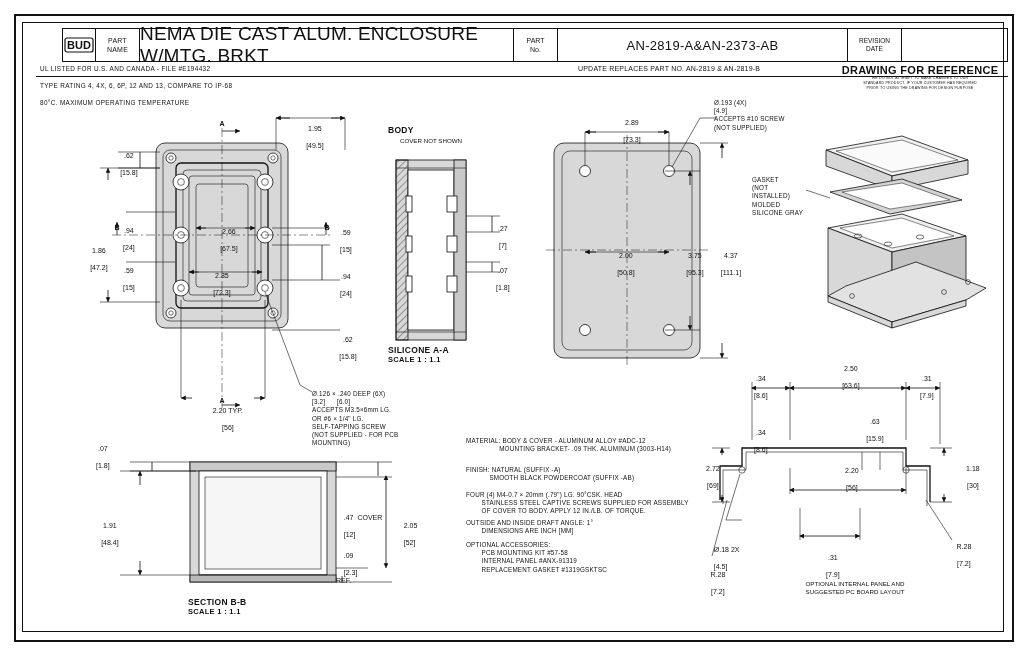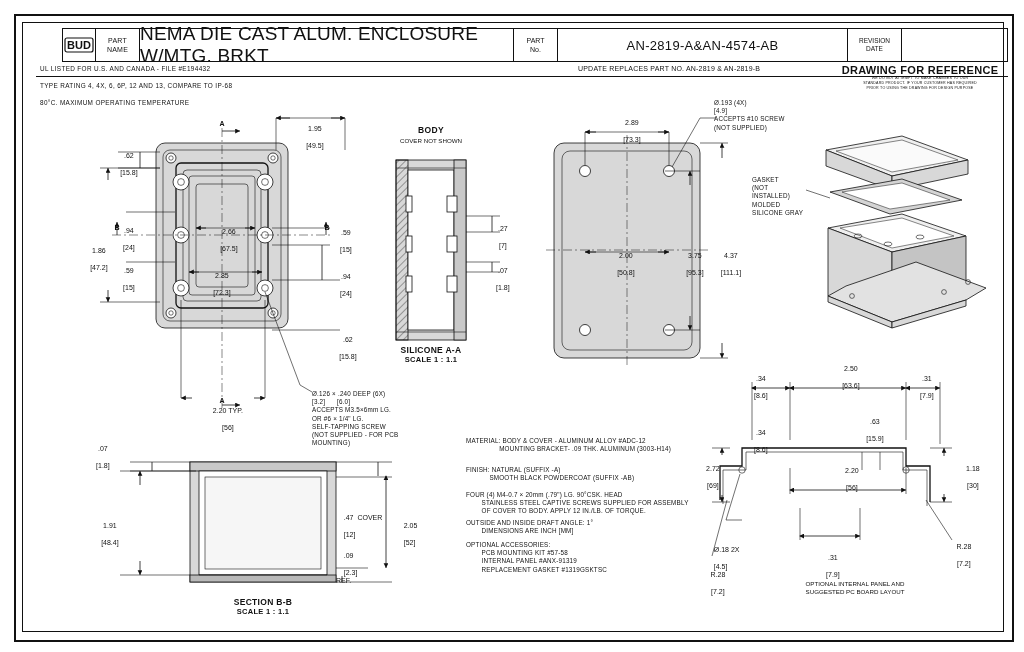--- a/index.html
+++ b/index.html
@@ -19,21 +19,21 @@
   .rev-date{position:absolute;left:902px;top:28px;width:106px;height:34px;box-sizing:border-box;display:flex;align-items:center;justify-content:center;font-size:12px;}
   
   .ul-row{position:absolute;left:36px;top:63px;width:972px;height:14px;border-bottom:1px solid #111;box-sizing:border-box;}
   .nt{position:absolute;font-size:6.4px;letter-spacing:.35px;white-space:nowrap;}
   .upd{position:absolute;left:578px;top:65px;font-size:7px;letter-spacing:.2px;}
   .dfr{position:absolute;left:832px;top:64px;width:176px;text-align:center;}
   .dfr .t{font-size:11px;font-weight:bold;letter-spacing:.3px;}
   .dfr .s{font-size:3.6px;line-height:5px;letter-spacing:.2px;}
   .txt{position:absolute;font-size:6.3px;letter-spacing:.2px;white-space:pre;line-height:8.2px;}
   .dim{position:absolute;font-size:7px;text-align:center;line-height:8.6px;white-space:pre;}
-  .ttl{position:absolute;font-size:8.5px;font-weight:bold;text-align:center;line-height:10px;white-space:pre;letter-spacing:.3px;}
+  .ttl{position:absolute;font-size:8.5px;font-weight:bold;text-align:left;line-height:10px;white-space:pre;letter-spacing:.3px;}
   .ttl2{position:absolute;font-size:6.2px;text-align:center;line-height:7.6px;white-space:pre;}
   svg.layer{position:absolute;left:0;top:0;width:1024px;height:652px;pointer-events:none;}
   .ln{stroke:#111;stroke-width:.8;fill:none;}
   .lnt{stroke:#111;stroke-width:.6;fill:none;}
   .lnf{stroke:#111;stroke-width:1.3;fill:none;}
   .ctr{stroke:#111;stroke-width:.5;fill:none;stroke-dasharray:9 3 2 3;}
   .fillg{fill:#d8d8d8;stroke:#111;stroke-width:.8;}
   .filll{fill:#efefef;stroke:#111;stroke-width:.8;}
   .fillw{fill:#ffffff;stroke:#111;stroke-width:.8;}
 </style>
@@ -62,21 +62,21 @@
   <div class="desc">NEMA DIE CAST ALUM. ENCLOSURE W/MTG. BRKT</div>
 
   <div class="part-lbl">
     <span style="white-space:pre;text-align:center;">PART
 No.</span>
   </div>
 
   <div class="pnums">
     <span>AN-2819-A</span>
     <span>&amp;</span>
-    <span>AN-4574-AB</span>
+    <span>AN-2373-AB</span>
   </div>
 
   <div class="rev-lbl">
     <span style="white-space:pre;text-align:center;">REVISION
 DATE</span>
   </div>
 
   <div class="ul-row"></div>
   <div class="nt" style="left:40px;top:65px;">UL LISTED FOR U.S. AND CANADA - FILE #E194432</div>
   <div class="nt" style="left:40px;top:82px;">TYPE RATING 4, 4X, 6, 6P, 12 AND 13, COMPARE TO IP-68</div>

